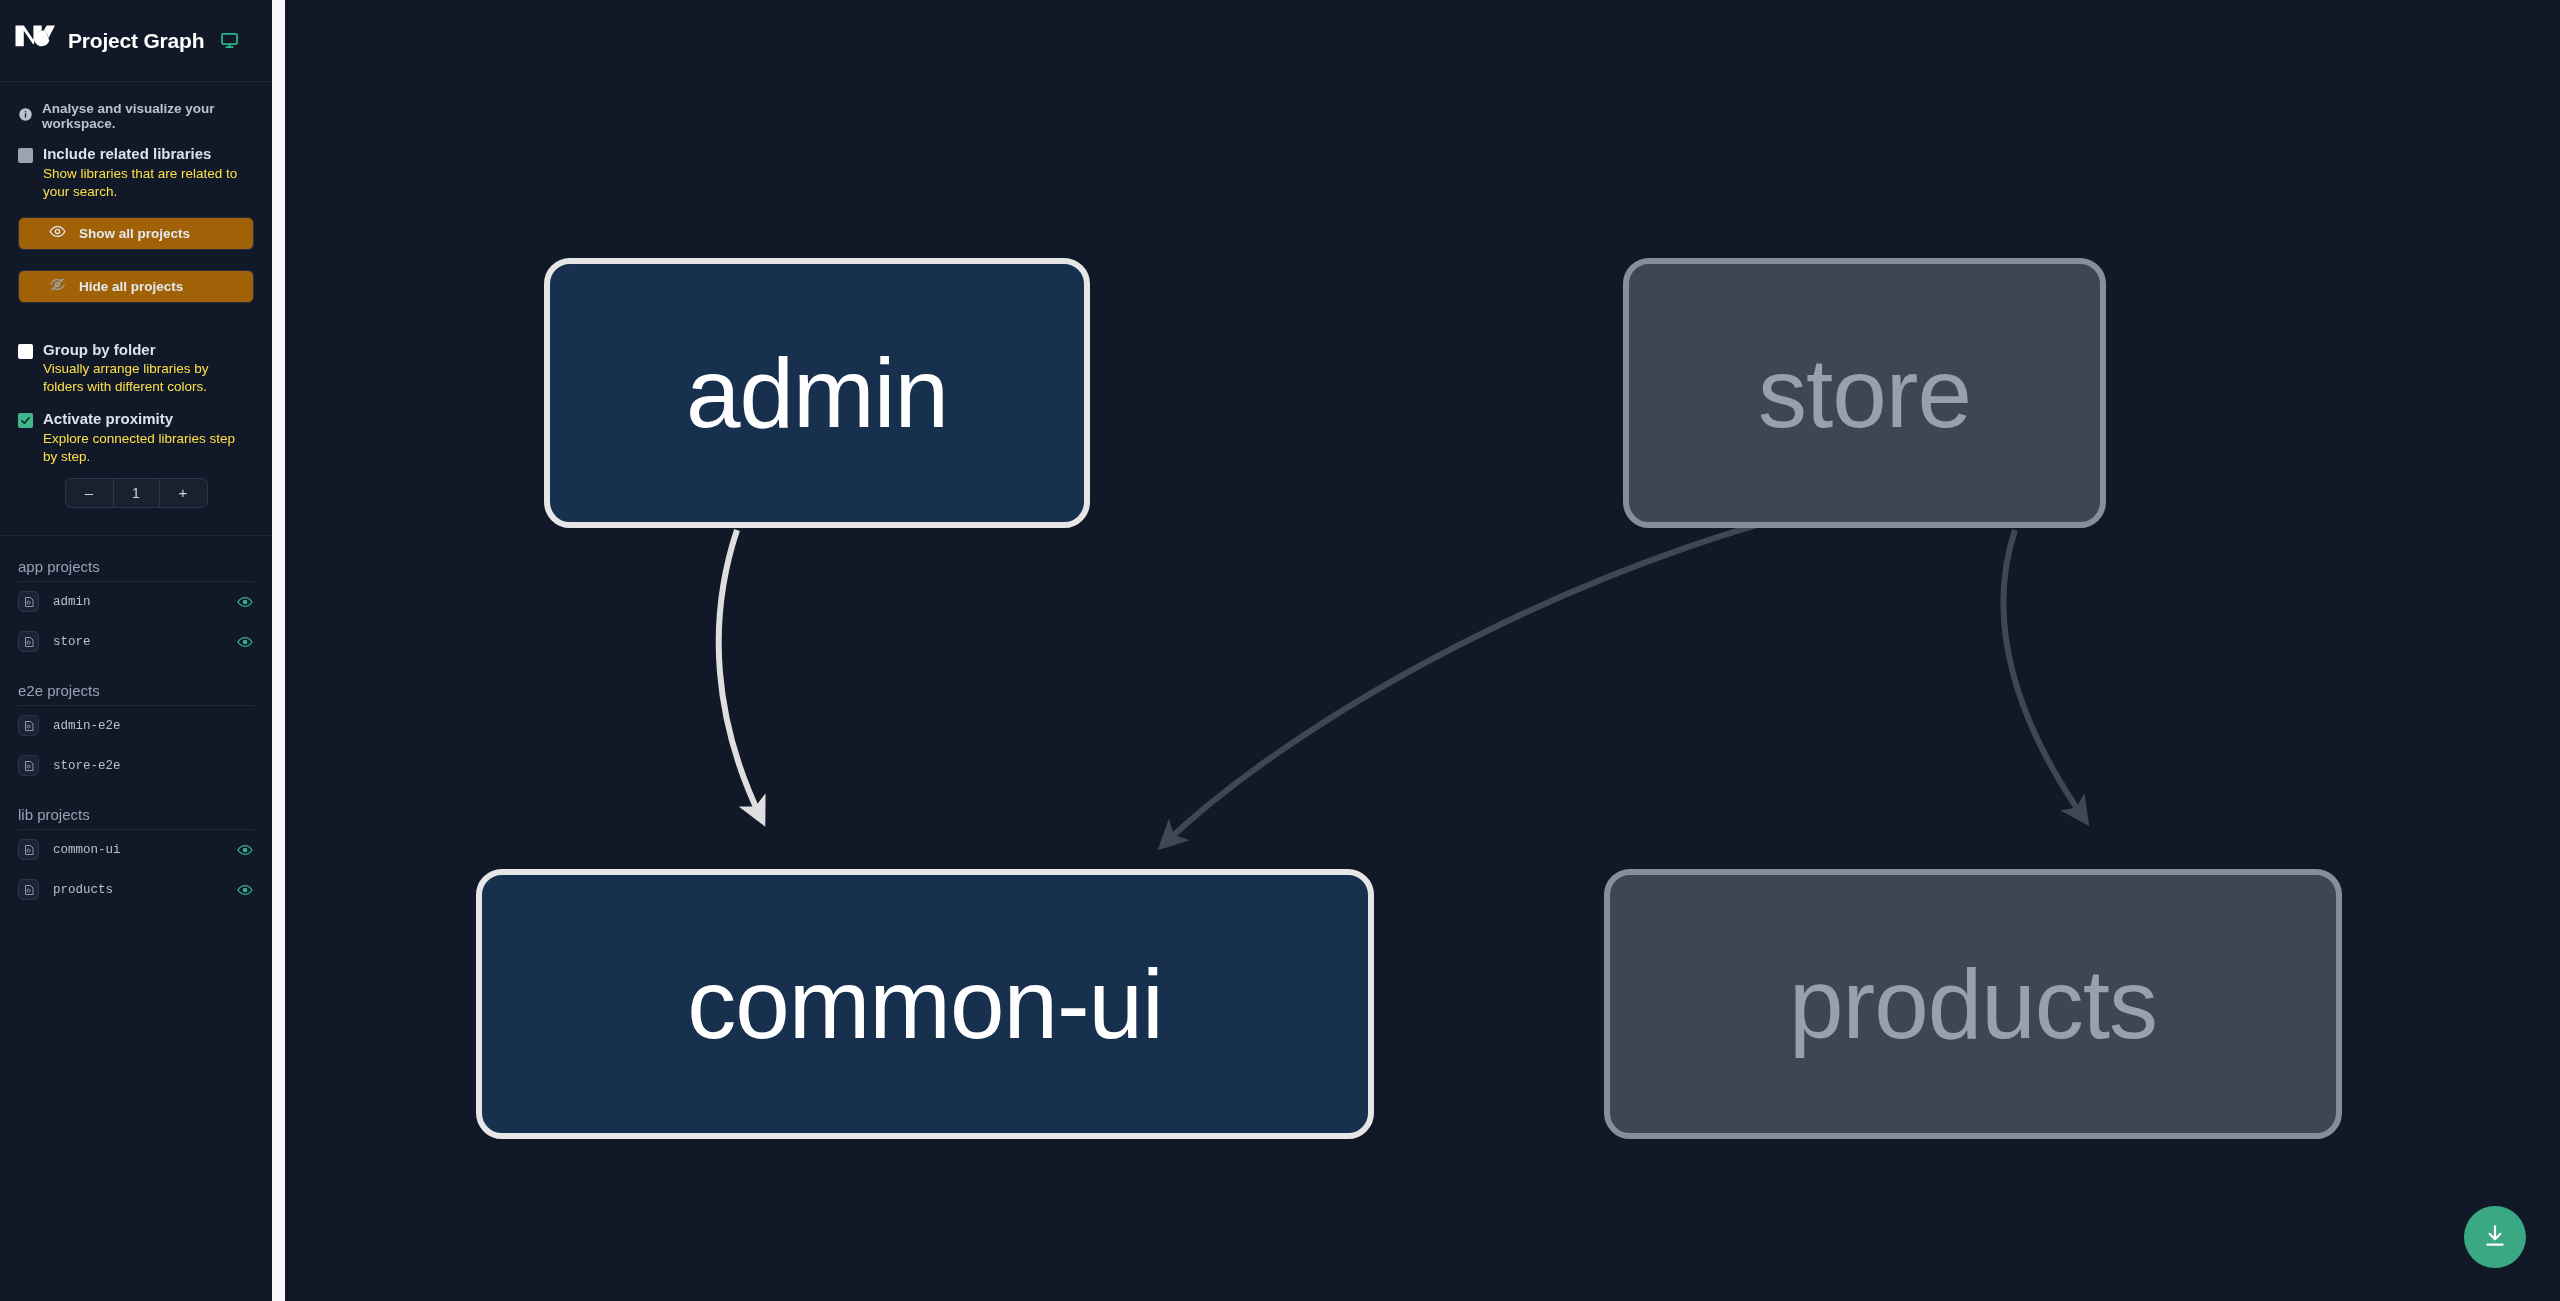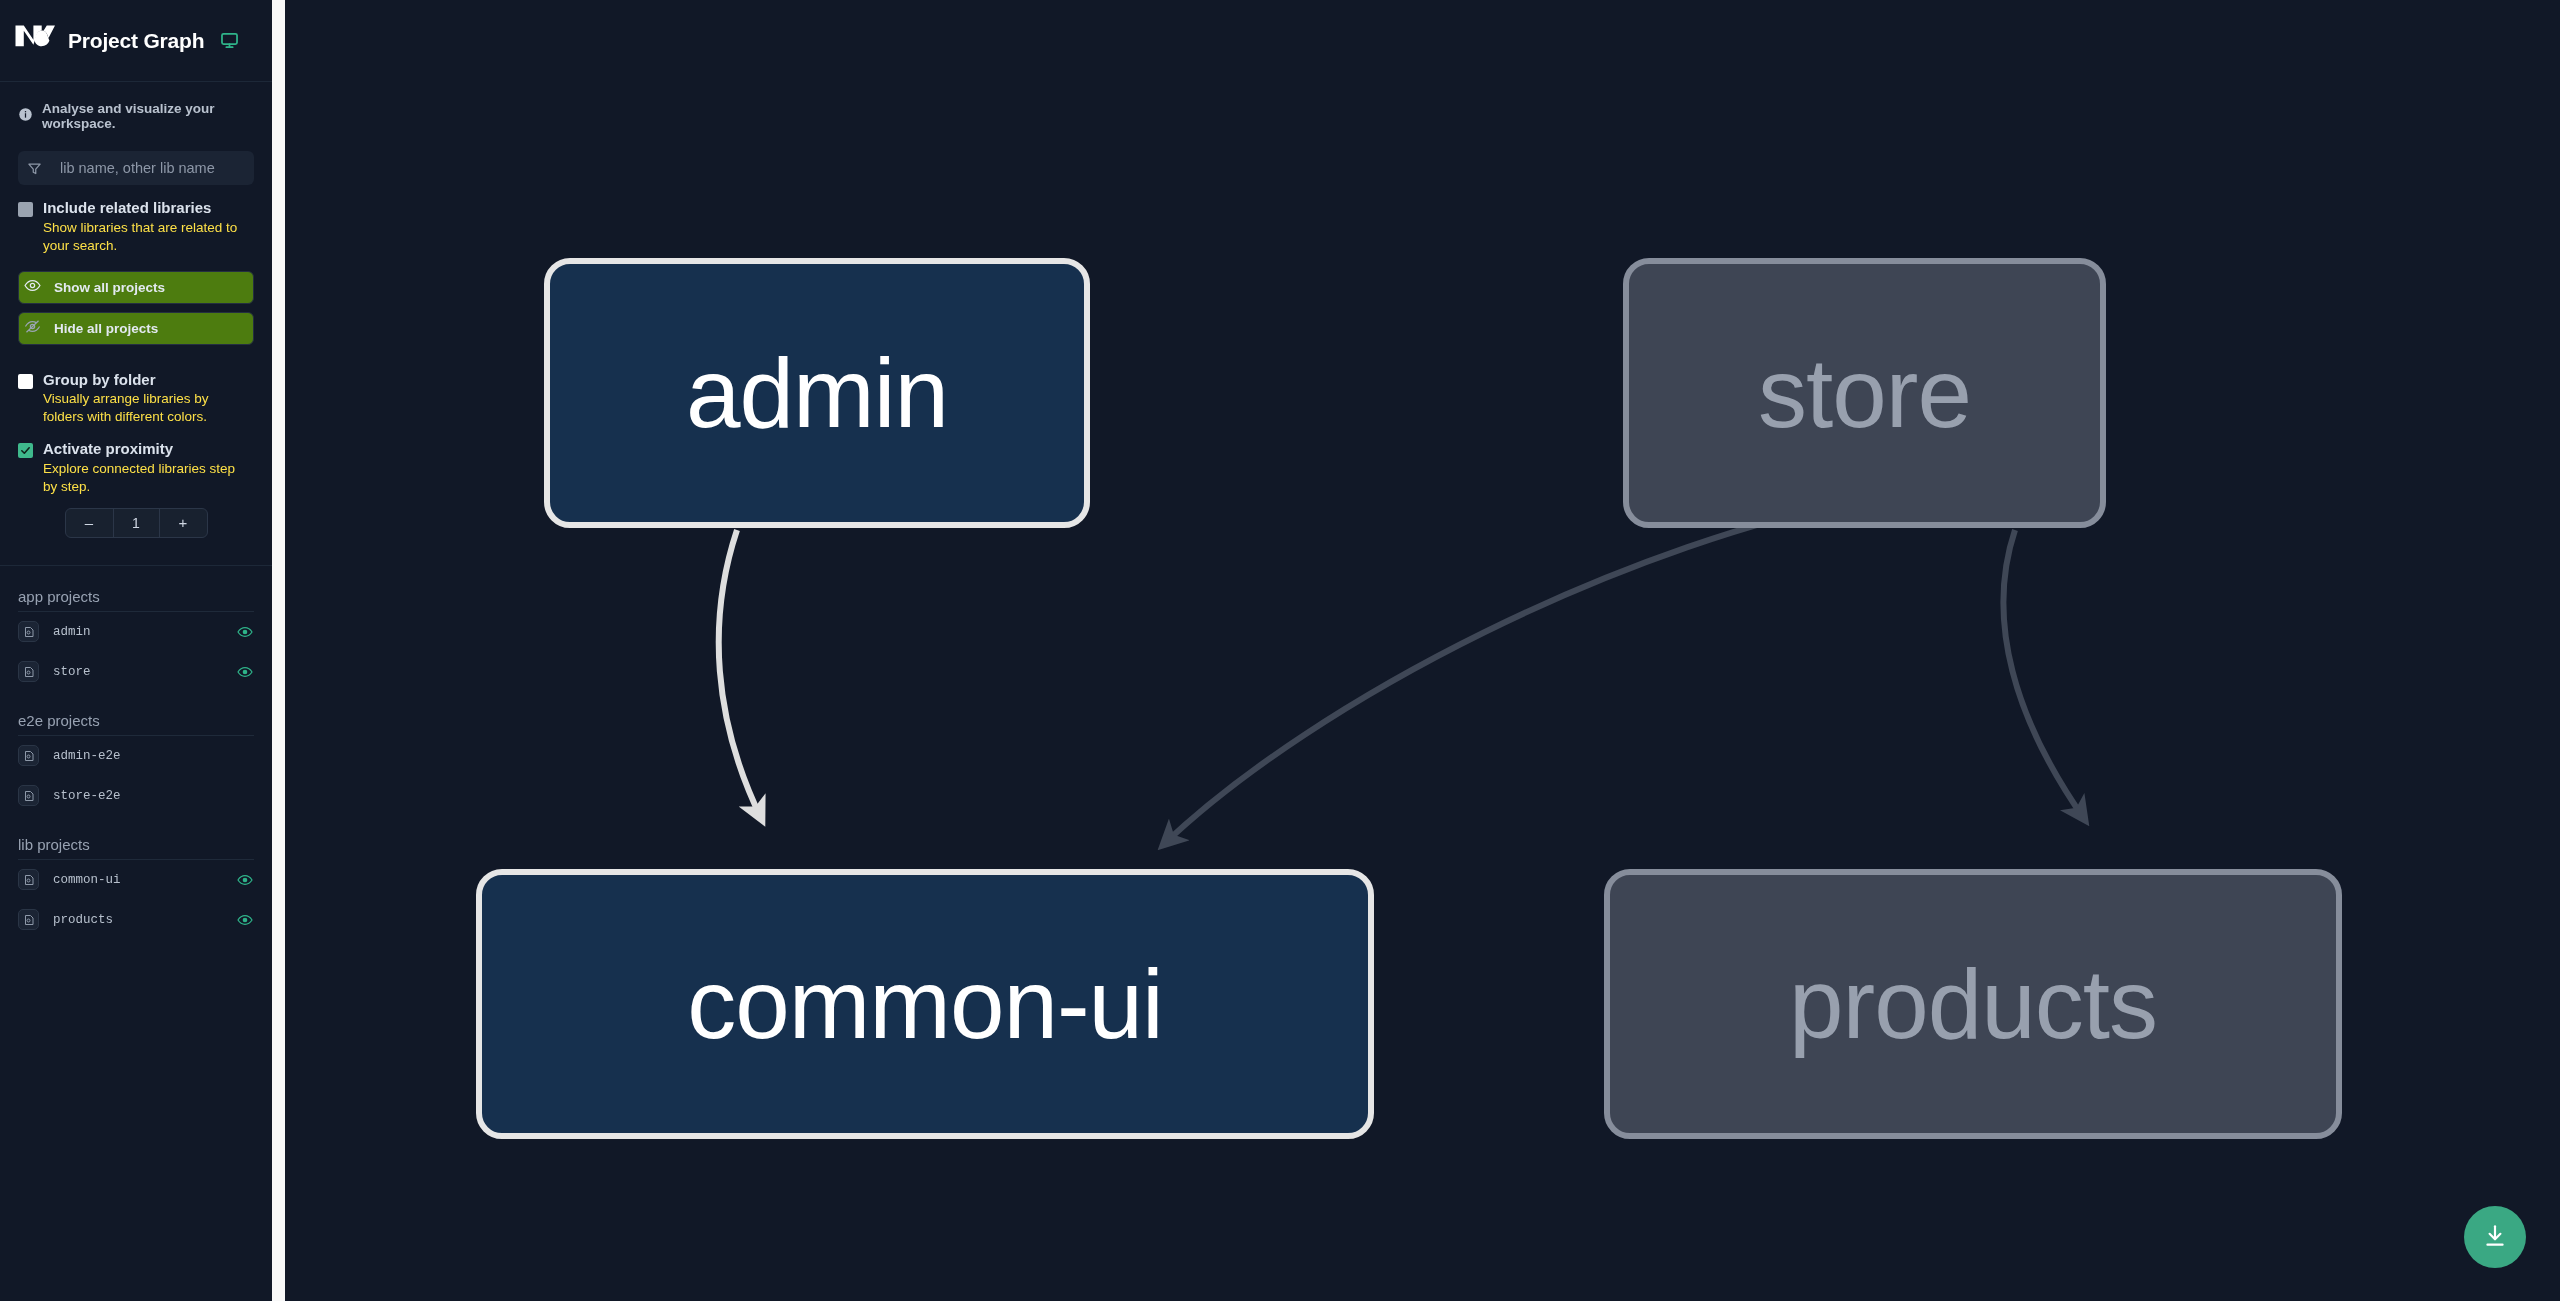--- a/index.html
+++ b/index.html
@@ -78,27 +78,27 @@
   .cb.green {
     background: #3fb98c; display: flex; align-items: center; justify-content: center;
   }
   .cb-title { font-size: 15px; font-weight: 700; color: #dbe2ec; line-height: 1.25; }
   .cb-desc { font-size: 13.5px; color: #fde047; line-height: 1.33; margin-top: 1px; max-width: 196px; }
 
   .btn-row { padding: 16px 18px 0 18px; }
   .pill-btn {
     width: 236px; height: 33px;
     display: flex; align-items: center; gap: 13px;
-    padding-left: 5px;
-    background: #4d7c0f;
+    padding-left: 30px;
+    background: #a16207;
     border: 1px solid #242f41;
     border-radius: 6px;
     color: #e3e9f1; font-size: 13.5px; font-weight: 700;
     cursor: pointer;
-    margin-bottom: 8px;
+    margin-bottom: 20px;
   }
 
   .stepper-wrap { padding: 12px 18px 0 18px; display: flex; justify-content: center; }
   .stepper {
     display: flex; height: 30px;
     border: 1px solid #2b3648; border-radius: 6px; overflow: hidden;
     background: #18212f;
   }
   .stepper div {
     display: flex; align-items: center; justify-content: center;
@@ -187,30 +187,20 @@
       <span class="info-icon">
         <svg width="15" height="15" viewBox="0 0 24 24" fill="#b9c2cf">
           <circle cx="12" cy="12" r="10"></circle>
           <rect x="11" y="10" width="2" height="7" fill="#111827"></rect>
           <rect x="11" y="6.5" width="2" height="2" fill="#111827"></rect>
         </svg>
       </span>
       <span>Analyse and visualize your workspace.</span>
     </div>
 
-    <div class="search-row">
-      <div class="search-box">
-        <span class="search-icon-wrap">
-          <svg width="15" height="15" viewBox="0 0 24 24" fill="none" stroke="#8d97a7" stroke-width="2" stroke-linejoin="round">
-            <polygon points="3,5 21,5 14,13 14,20 10,18 10,13"></polygon>
-          </svg>
-        </span>
-        <input type="text" value="" placeholder="lib name, other lib name" style="">
-      </div>
-    </div>
 
     <div class="check-group">
       <span class="cb grey"></span>
       <span>
         <span class="cb-title" style="display:block">Include related libraries</span>
         <span class="cb-desc" style="display:block">Show libraries that are related to your search.</span>
       </span>
     </div>
 
     <div class="btn-row">

